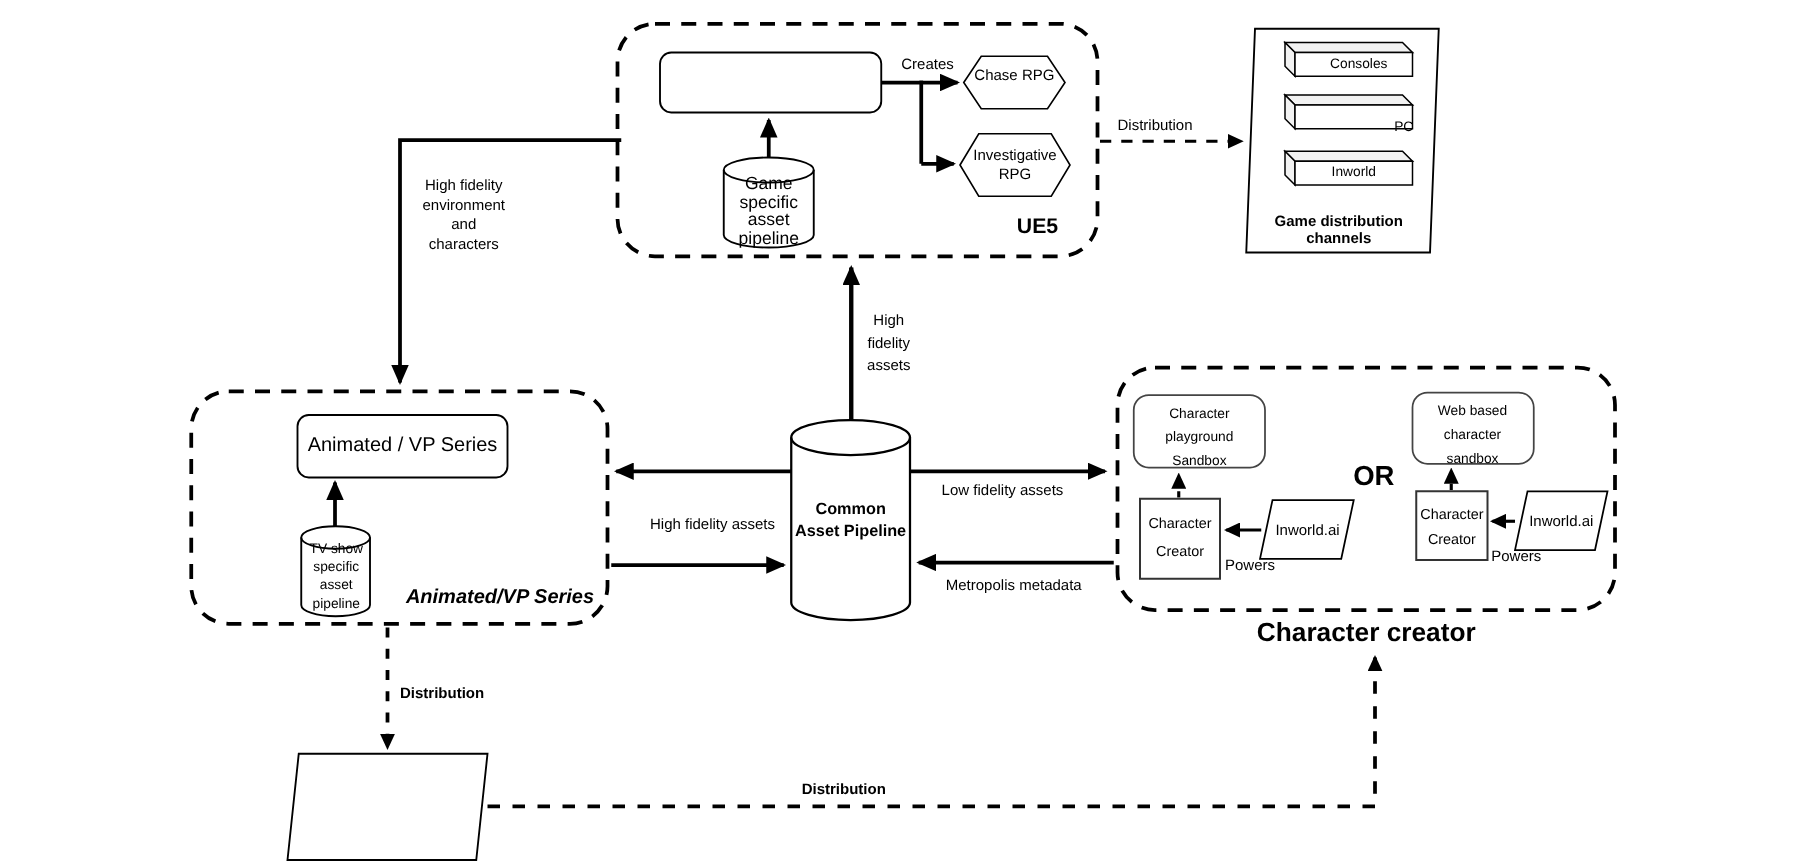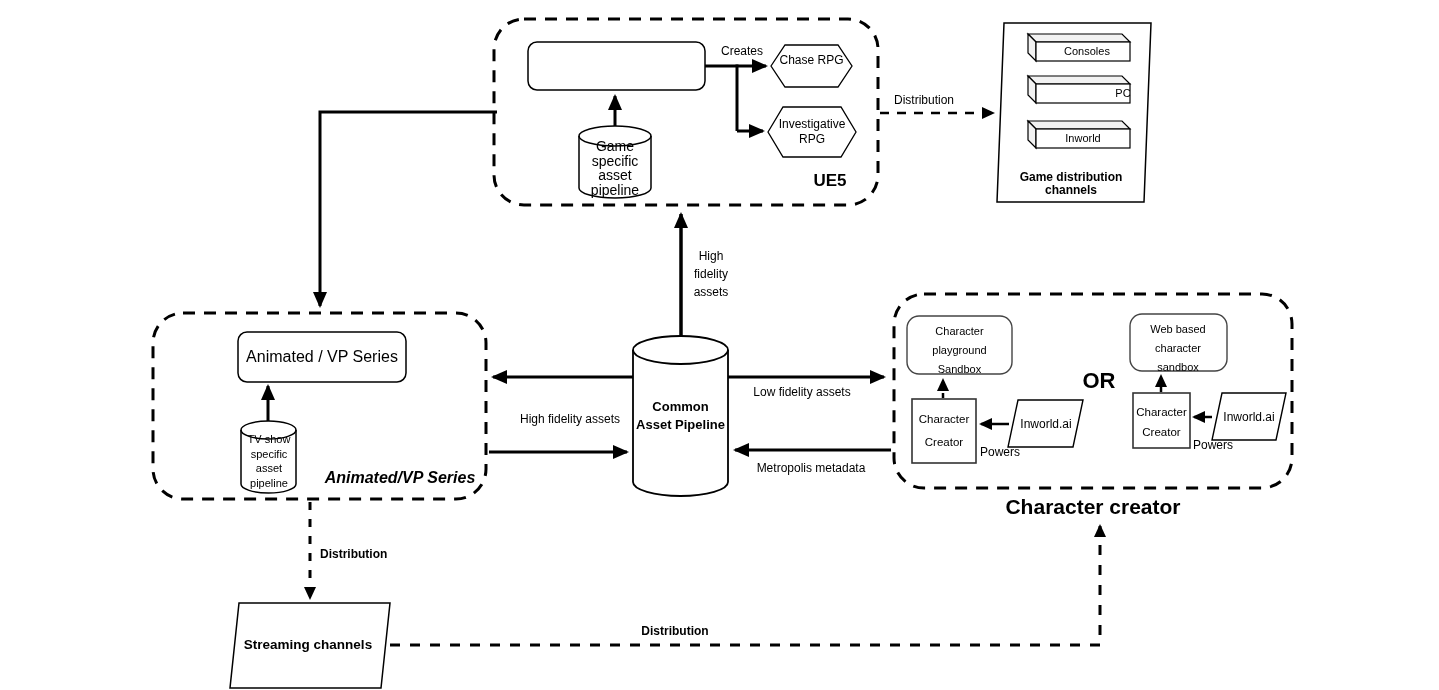--- a/index.html
+++ b/index.html
@@ -102,25 +102,26 @@
     <polygon points="239,603 390,603 381,688 230,688" fill="#fff" stroke="#000" stroke-width="1.5"></polygon>
   </svg>
 
   <div class="lbl" style="left:710px;top:44px;width:64px;">Creates</div>
   <div class="lbl flex" style="left:771px;top:45px;width:81px;height:30px;">Chase RPG</div>
   <div class="lbl" style="left:770px;top:117px;width:84px;line-height:15px;">Investigative RPG</div>
   <div class="lbl" style="left:585px;top:139px;width:60px;font-size:14px;line-height:14.5px;">Game specific asset pipeline</div>
   <div class="lbl b" style="left:790px;top:170px;width:80px;font-size:17px;">UE5</div>
 
   <div class="lbl flex" style="left:1036px;top:42px;width:102px;height:19px;font-size:11px;">Consoles</div>
-  <div class="lbl flex" style="left:1036px;top:84px;width:94px;height:19px;font-size:11px;padding-left:40px;">PC</div>
+  <div class="lbl flex" style="left:1036px;top:84px;width:94px;height:37px;font-size:11px;padding-left:40px;">PC</div>
   <div class="lbl flex" style="left:1036px;top:129px;width:94px;height:19px;font-size:11px;">Inworld</div>
   <div class="lbl b" style="left:1011px;top:171px;width:120px;line-height:13px;">Game distribution channels</div>
 
   <div class="lbl" style="left:884px;top:93px;width:80px;">Distribution</div>
+  <div class="lbl" style="left:335px;top:141px;width:72px;line-height:15.5px;">High fidelity environment and characters</div>
   <div class="lbl" style="left:686px;top:247px;width:50px;line-height:18px;">High fidelity assets</div>
 
   <div class="lbl flex" style="left:238px;top:332px;width:168px;height:50px;font-size:16px;">Animated / VP Series</div>
   <div class="lbl" style="left:243px;top:432px;width:52px;font-size:11px;line-height:14.5px;">TV show specific asset pipeline</div>
   <div class="lbl b" style="left:320px;top:468px;width:160px;font-size:16px;font-style:italic;">Animated/VP Series</div>
 
   <div class="lbl b" style="left:634px;top:398px;width:93px;font-size:13px;line-height:18px;">Common Asset Pipeline</div>
   <div class="lbl" style="left:510px;top:412px;width:120px;">High fidelity assets</div>
   <div class="lbl" style="left:742px;top:385px;width:120px;">Low fidelity assets</div>
   <div class="lbl" style="left:741px;top:461px;width:140px;">Metropolis metadata</div>
@@ -130,16 +131,15 @@
   <div class="lbl" style="left:1013px;top:417px;width:66px;">Inworld.ai</div>
   <div class="lbl" style="left:976px;top:445px;width:48px;">Powers</div>
   <div class="lbl b" style="left:1073px;top:367px;width:52px;font-size:22px;">OR</div>
   <div class="lbl" style="left:1143px;top:320px;width:70px;font-size:11px;line-height:19px;">Web based character sandbox</div>
   <div class="lbl" style="left:1135px;top:402px;width:53px;font-size:11.5px;line-height:20px;">Character Creator</div>
   <div class="lbl" style="left:1217px;top:410px;width:64px;">Inworld.ai</div>
   <div class="lbl" style="left:1189px;top:438px;width:48px;">Powers</div>
   <div class="lbl b" style="left:973px;top:494px;width:240px;font-size:21px;">Character creator</div>
 
   <div class="lbl b" style="left:320px;top:547px;width:90px;text-align:left;">Distribution</div>
-  <div class="lbl b flex" style="left:232px;top:603px;width:152px;height:85px;font-size:13.5px;">Streaming channels</div>
   <div class="lbl b" style="left:635px;top:624px;width:80px;">Distribution</div>
 
 </div>
 
 </body></html>

